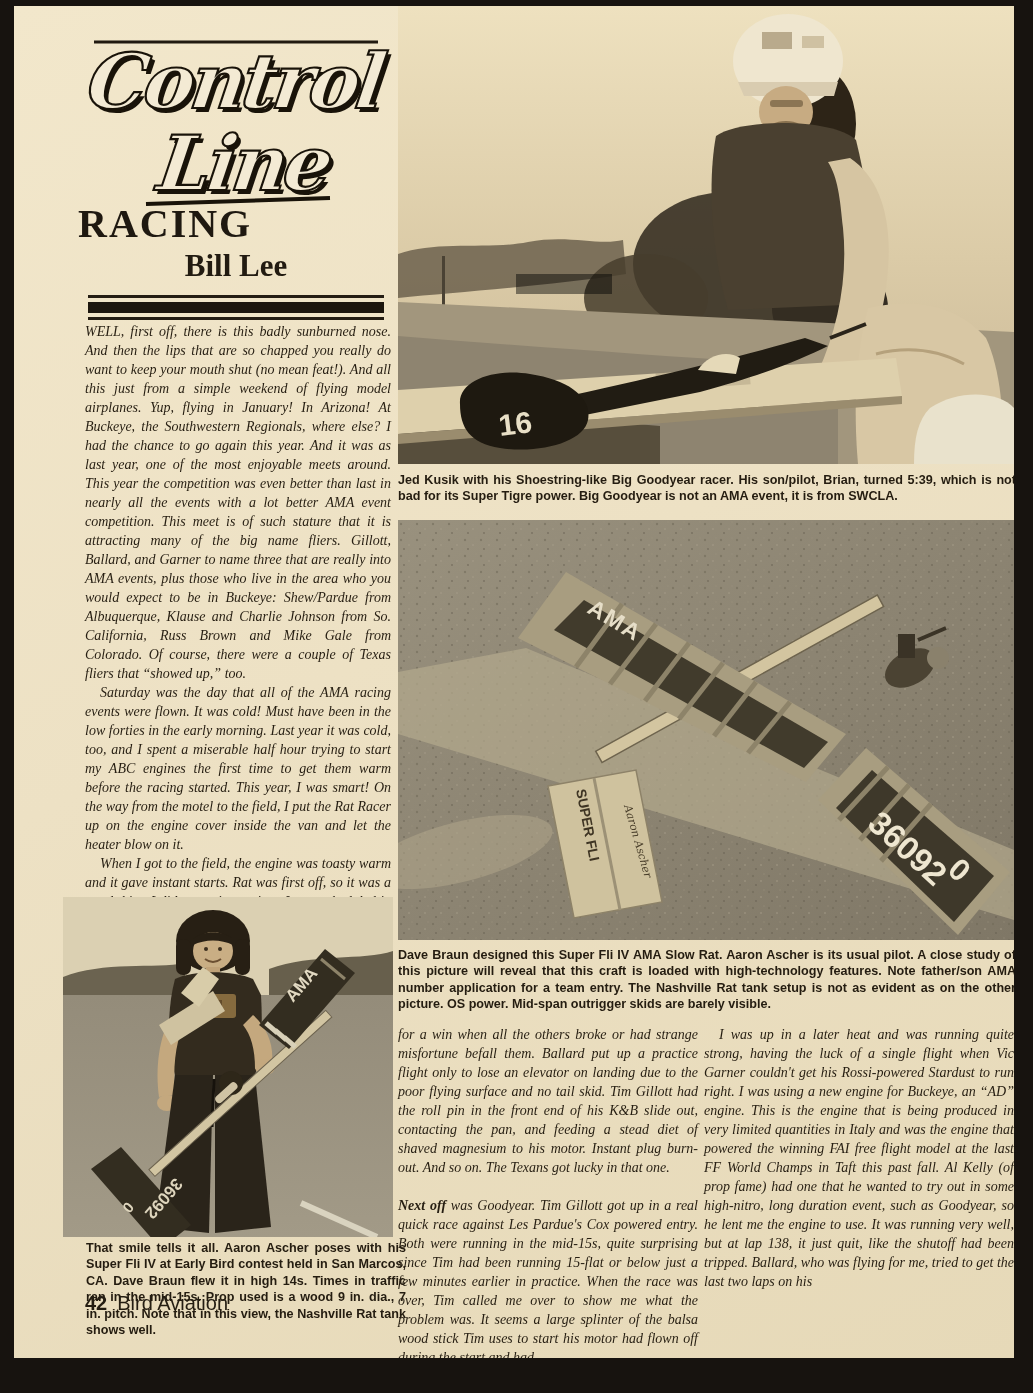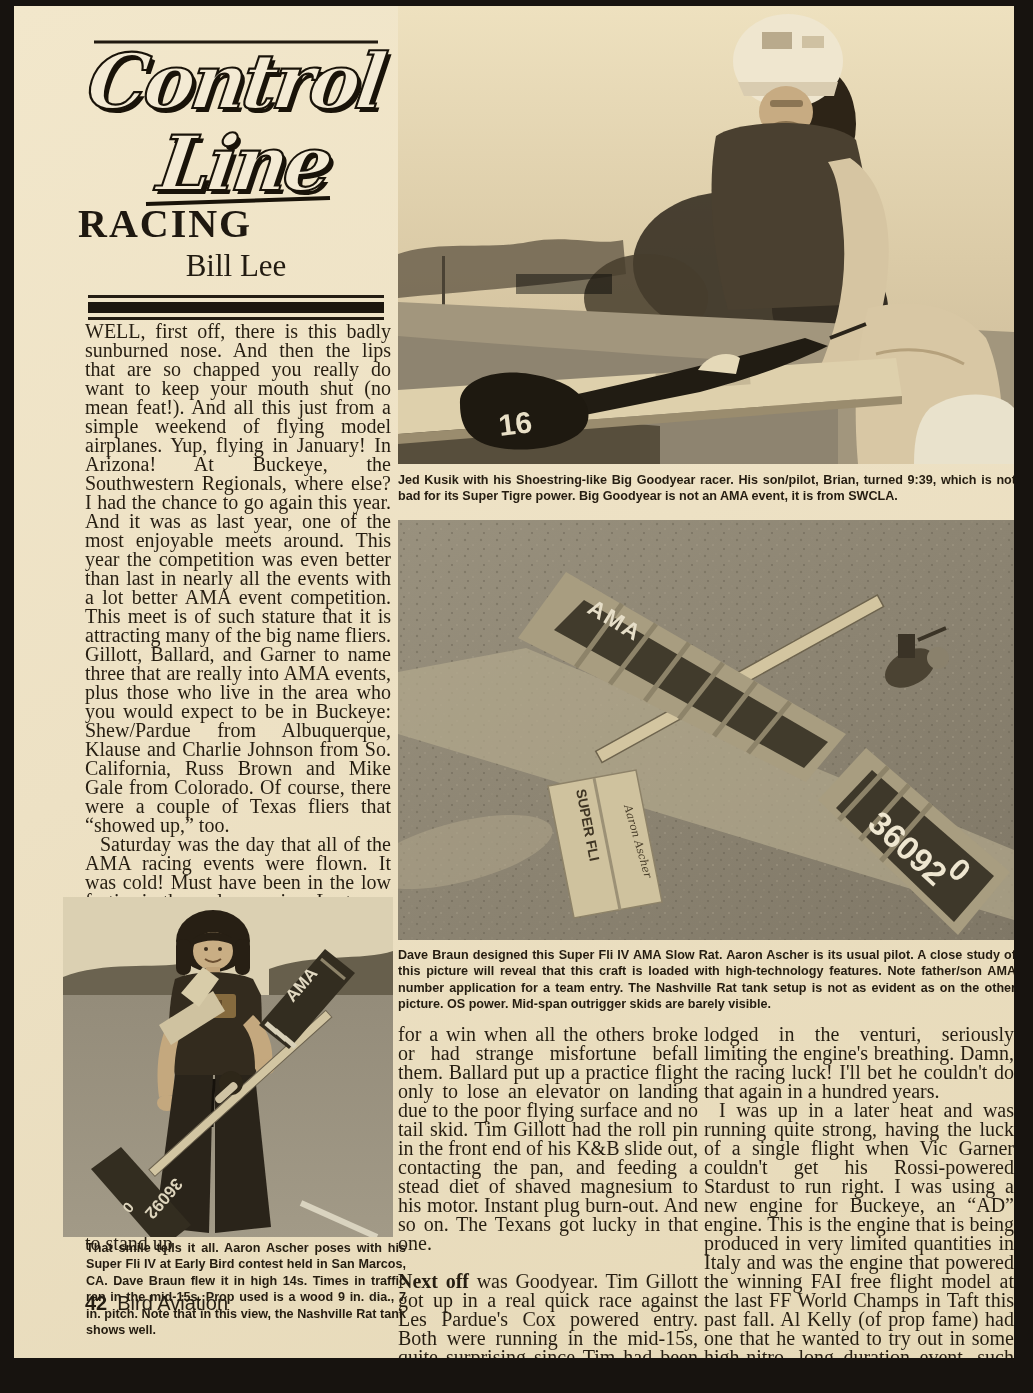--- a/index.html
+++ b/index.html
@@ -10,28 +10,28 @@
   .page { position:absolute; left:14px; top:6px; width:1000px; height:1352px;
           background:linear-gradient(155deg,#f2e7cb 0%, #ede1c4 45%, #e6d9b8 100%);
           overflow:hidden; }
 
   
   .masthead { left:64px; top:22px; width:316px; }
   .script-svg { display:block; }
   .section-title { font-family:"Liberation Serif", serif; font-weight:bold;
                    font-size:40px; letter-spacing:2px; 
                    color:#1e1810; margin-top:-10px; }
-  .author { font-family:"Liberation Serif", serif; font-weight:normal;
+  .author { font-family:"Liberation Serif", serif; font-weight:bold;
             font-size:31px; text-align:center; color:#221b11; margin-top:1px; }
   .rules { margin-top:11px; padding:0 10px; }
   .rule-thin  { height:3px;  background:#241d13; margin:4px 0; }
   .rule-thick { height:11px; background:#1c160e; }
 
   
-  .bodycol { color:#261e12; font-size:20px; line-height:19px; text-align:justify; }
+  .bodycol { color:#261e12; font-size:14px; line-height:19px; text-align:justify;font-style:italic; }
   .bodycol p { margin:0; }
   .bodycol p.ind { text-indent:15px; }
   .gap-top { margin-top:19px !important; }
 
   
   .caption { font-family:"Liberation Sans", sans-serif; font-weight:bold;
              font-size:12.6px; line-height:16.4px; color:#241c10;
              text-align:justify; }
 
   .photo { display:block; background:#b9ab8d; }
@@ -117,21 +117,21 @@
       <path d="M0,428 L504,390 L504,398 L0,438 Z" fill="#9a8c6e"></path>
       <rect x="258" y="366" width="34" height="16" fill="#8f8166" opacity="0.35" transform="rotate(-4 275 374)"></rect>
       <rect x="306" y="362" width="46" height="18" fill="#8f8166" opacity="0.3" transform="rotate(-4 329 371)"></rect>
       <path d="M430,340 C402,354 362,370 302,386 L122,422 L112,402 C202,384 332,354 407,332 Z" fill="#211c13"></path>
       <path d="M300,364 C310,348 330,344 342,352 L338,368 Z" fill="#e5d9b8"></path>
       <line x1="432" y1="332" x2="468" y2="318" stroke="#2a241a" stroke-width="4"></line>
       <path d="M62,398 C60,374 98,362 132,368 C172,374 194,392 190,414 C186,436 142,448 102,442 C72,437 62,422 62,398 Z" fill="#1e1910"></path>
       <text x="102" y="430" font-family="Liberation Sans, sans-serif" font-weight="bold" font-size="30" fill="#e8dfc6" transform="rotate(-7 102 430)">16</text>
     </g>
   </svg>
-  <div class="abs caption" style="left:384px; top:466px; width:618px;">Jed Kusik with his Shoestring-like Big Goodyear racer. His son/pilot, Brian, turned 9:39, which is not bad for its Super Tigre power. Big Goodyear is not an AMA event, it is from SWCLA.</div>
+  <div class="abs caption" style="left:384px; top:466px; width:618px;">Jed Kusik with his Shoestring-like Big Goodyear racer. His son/pilot, Brian, turned 5:39, which is not bad for its Super Tigre power. Big Goodyear is not an AMA event, it is from SWCLA.</div>
 
   <svg class="abs photo" style="left:384px; top:514px;" width="616" height="420" viewBox="0 0 616 420">
     <defs>
       <linearGradient id="asph" x1="0" y1="0" x2="1" y2="1">
         <stop offset="0" stop-color="#99917e"></stop>
           <stop offset="0.5" stop-color="#8c8472"></stop>
           <stop offset="1" stop-color="#7f7766"></stop>
       </linearGradient>
       <pattern id="speck" width="16" height="16" patternUnits="userSpaceOnUse">
         <circle cx="3" cy="4" r="1.2" fill="#6f6857"></circle>
@@ -235,21 +235,20 @@
     </g>
   </svg>
   <div class="abs caption" style="left:64px; top:1234px; width:320px;margin-left:8px;">That smile tells it all. Aaron Ascher poses with his Super Fli IV at Early Bird contest held in San Marcos, CA. Dave Braun flew it in high 14s. Times in traffic ran in the mid-15s. Prop used is a wood 9 in. dia., 7 in. pitch. Note that in this view, the Nashville Rat tank shows well.</div>
 
   <div class="abs bodycol" style="left:384px; top:1019px; width:300px;">
     <p>for a win when all the others broke or had strange misfortune befall them. Ballard put up a practice flight only to lose an elevator on landing due to the poor flying surface and no tail skid. Tim Gillott had the roll pin in the front end of his K&amp;B slide out, contacting the pan, and feeding a stead diet of shaved magnesium to his motor. Instant plug burn-out. And so on. The Texans got lucky in that one.</p>
     <p class="gap-top"><b>Next off</b><span> was Goodyear. Tim Gillott got up in a real quick race against Les Pardue's Cox powered entry. Both were running in the mid-15s, quite surprising since Tim had been running 15-flat or below just a few minutes earlier in practice. When the race was over, Tim called me over to show me what the problem was. It seems a large splinter of the balsa wood stick Tim uses to start his motor had flown off during the start and had</span></p>
   </div>
 
   <div class="abs bodycol" style="left:690px; top:1019px; width:310px;">
-    <p>lodged in the venturi, seriously limiting the engine's breathing. Damn, the racing luck! I'll bet he couldn't do that again in a hundred years.</p>
     <p class="ind">I was up in a later heat and was running quite strong, having the luck of a single flight when Vic Garner couldn't get his Rossi-powered Stardust to run right. I was using a new engine for Buckeye, an “AD” engine. This is the engine that is being produced in very limited quantities in Italy and was the engine that powered the winning FAI free flight model at the last FF World Champs in Taft this past fall. Al Kelly (of prop fame) had one that he wanted to try out in some high-nitro, long duration event, such as Goodyear, so he lent me the engine to use. It was running very well, but at lap 138, it just quit, like the shutoff had been tripped. Ballard, who was flying for me, tried to get the last two laps on his</p>
 
   </div>
 
   <div class="abs footer">
     <span class="pnum">42</span>
     <span>Bird Aviation</span>
   </div>
 
 </div>

